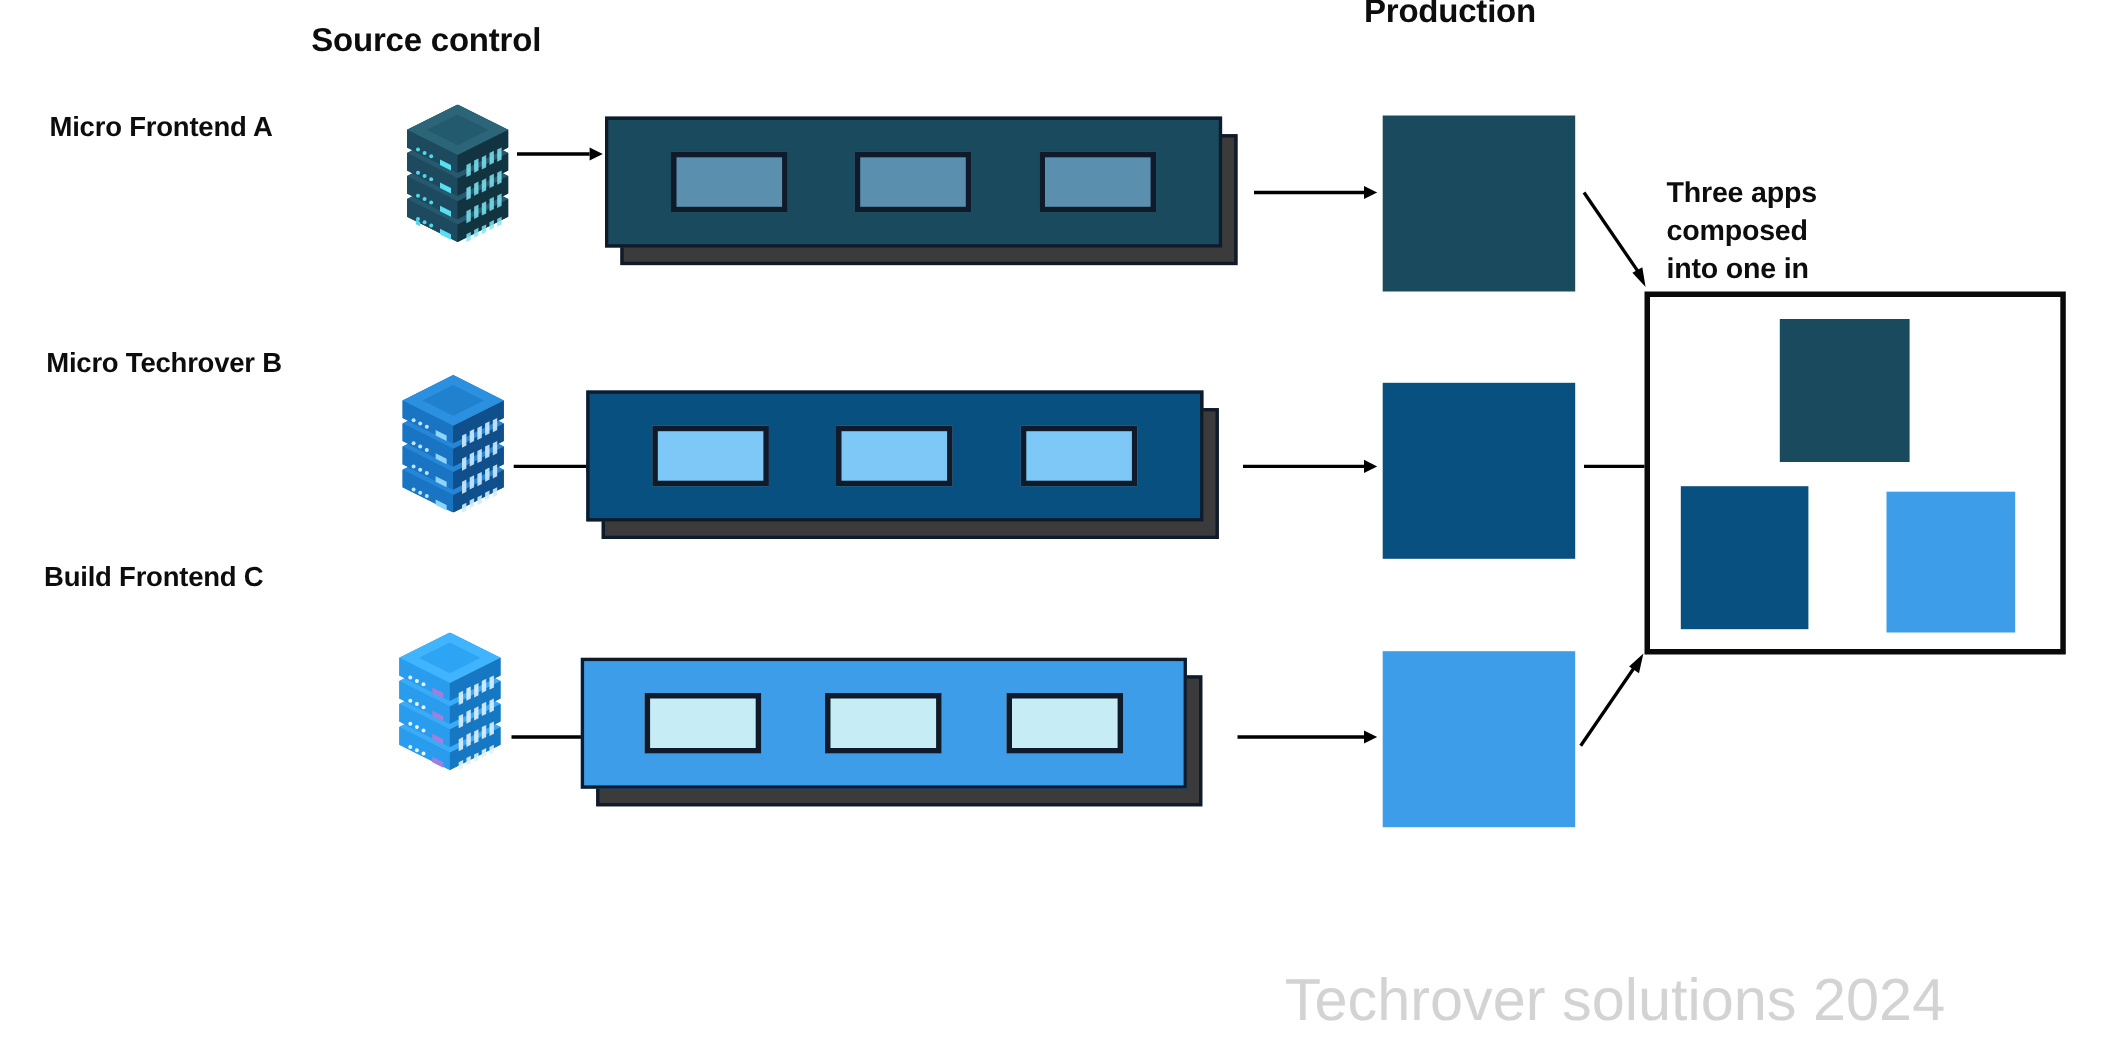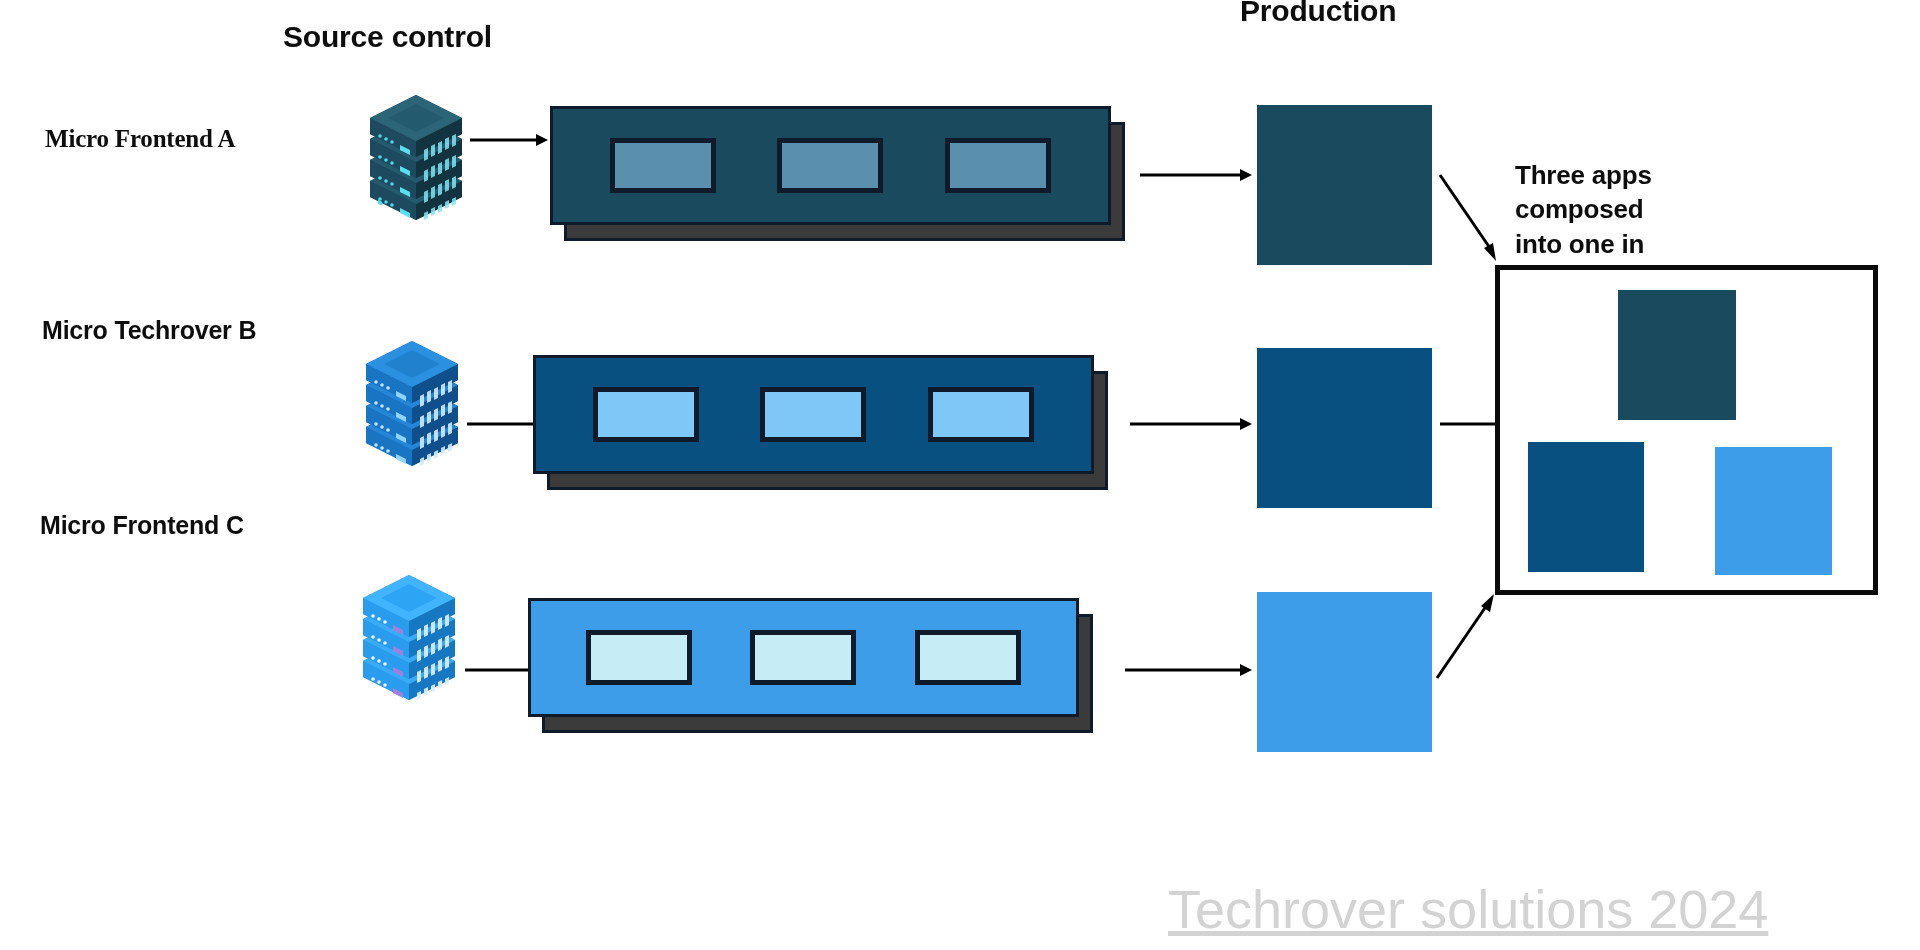--- a/index.html
+++ b/index.html
@@ -96,21 +96,21 @@
   }
 </style>
 </head>
 <body>
 
 <div id="canvas">
 
   <div class="hdr hdr-source">Source control</div>
   <div class="hdr hdr-prod">Production</div>
 
-  <div class="row-label" style="left:45px; top:125px;font-family:Liberation Serif, serif;">Micro Frontend A</div>
+  <div class="row-label" style="left:45px; top:102px;">Micro Frontend A</div>
 
   <div class="server" style="left:362px; top:95px;">
     <svg width="108" height="125" viewBox="0 0 108 125">
       <g>
 
         <path d="M8 86 L54 63 L100 86 L100 102 L54 125 L8 102 Z" fill="#17404f"></path>
         <path d="M8 86 L54 109 L54 125 L8 102 Z" fill="#1d4a5e"></path>
         <path d="M54 109 L100 86 L100 102 L54 125 Z" fill="#123441"></path>
         <path d="M8 86 L54 63 L100 86 L54 109 Z" fill="#26596d"></path>
         <rect x="16" y="97" width="4" height="4" fill="#4fd8e8" transform="skewY(26)"></rect>
@@ -303,21 +303,21 @@
 
   <div class="prod-box" style="left:1257px; top:348px; width:175px; height:160px; background:#08507f;"></div>
 
   <div class="arrow" style="left:1440px; top:414px;">
     <svg width="68" height="20" viewBox="0 0 68 20">
       <line x1="0" y1="10" x2="56" y2="10" stroke="#000" stroke-width="3"></line>
       <path d="M56 4 L68 10 L56 16 Z" fill="#000"></path>
     </svg>
   </div>
 
-  <div class="row-label" style="left:40px; top:511px;">Micro Frontend C</div>
+  <div class="row-label" style="left:40px; top:511px;">Build Frontend C</div>
 
   <div class="server" style="left:355px; top:575px;">
     <svg width="108" height="125" viewBox="0 0 108 125">
       <g>
         <path d="M8 86 L54 63 L100 86 L100 102 L54 125 L8 102 Z" fill="#1f8fe0"></path>
         <path d="M8 86 L54 109 L54 125 L8 102 Z" fill="#2a9cee"></path>
         <path d="M54 109 L100 86 L100 102 L54 125 Z" fill="#1678c2"></path>
         <path d="M8 86 L54 63 L100 86 L54 109 Z" fill="#3aabf7"></path>
         <path d="M8 65 L54 42 L100 65 L100 81 L54 104 L8 81 Z" fill="#1f8fe0"></path>
         <path d="M8 65 L54 88 L54 104 L8 81 Z" fill="#2a9cee"></path>
@@ -412,15 +412,15 @@
 
   <div class="note" style="left:1515px; top:158px;">Three apps composed
 into one in production</div>
 
   <div class="composed-frame" style="left:1495px; top:265px; width:383px; height:330px;">
     <div class="composed-tile" style="left:118px; top:20px; width:118px; height:130px; background:#1a4a5e;"></div>
     <div class="composed-tile" style="left:28px; top:172px; width:116px; height:130px; background:#08507f;"></div>
     <div class="composed-tile" style="left:215px; top:177px; width:117px; height:128px; background:#3d9de8;"></div>
   </div>
 
-  <div class="watermark" style="left:1168px; top:878px;text-decoration:underline;">Techrover solutions 2024</div>
+  <div class="watermark" style="left:1168px; top:878px;">Techrover solutions 2024</div>
 
 </div>
 
 </body></html>

